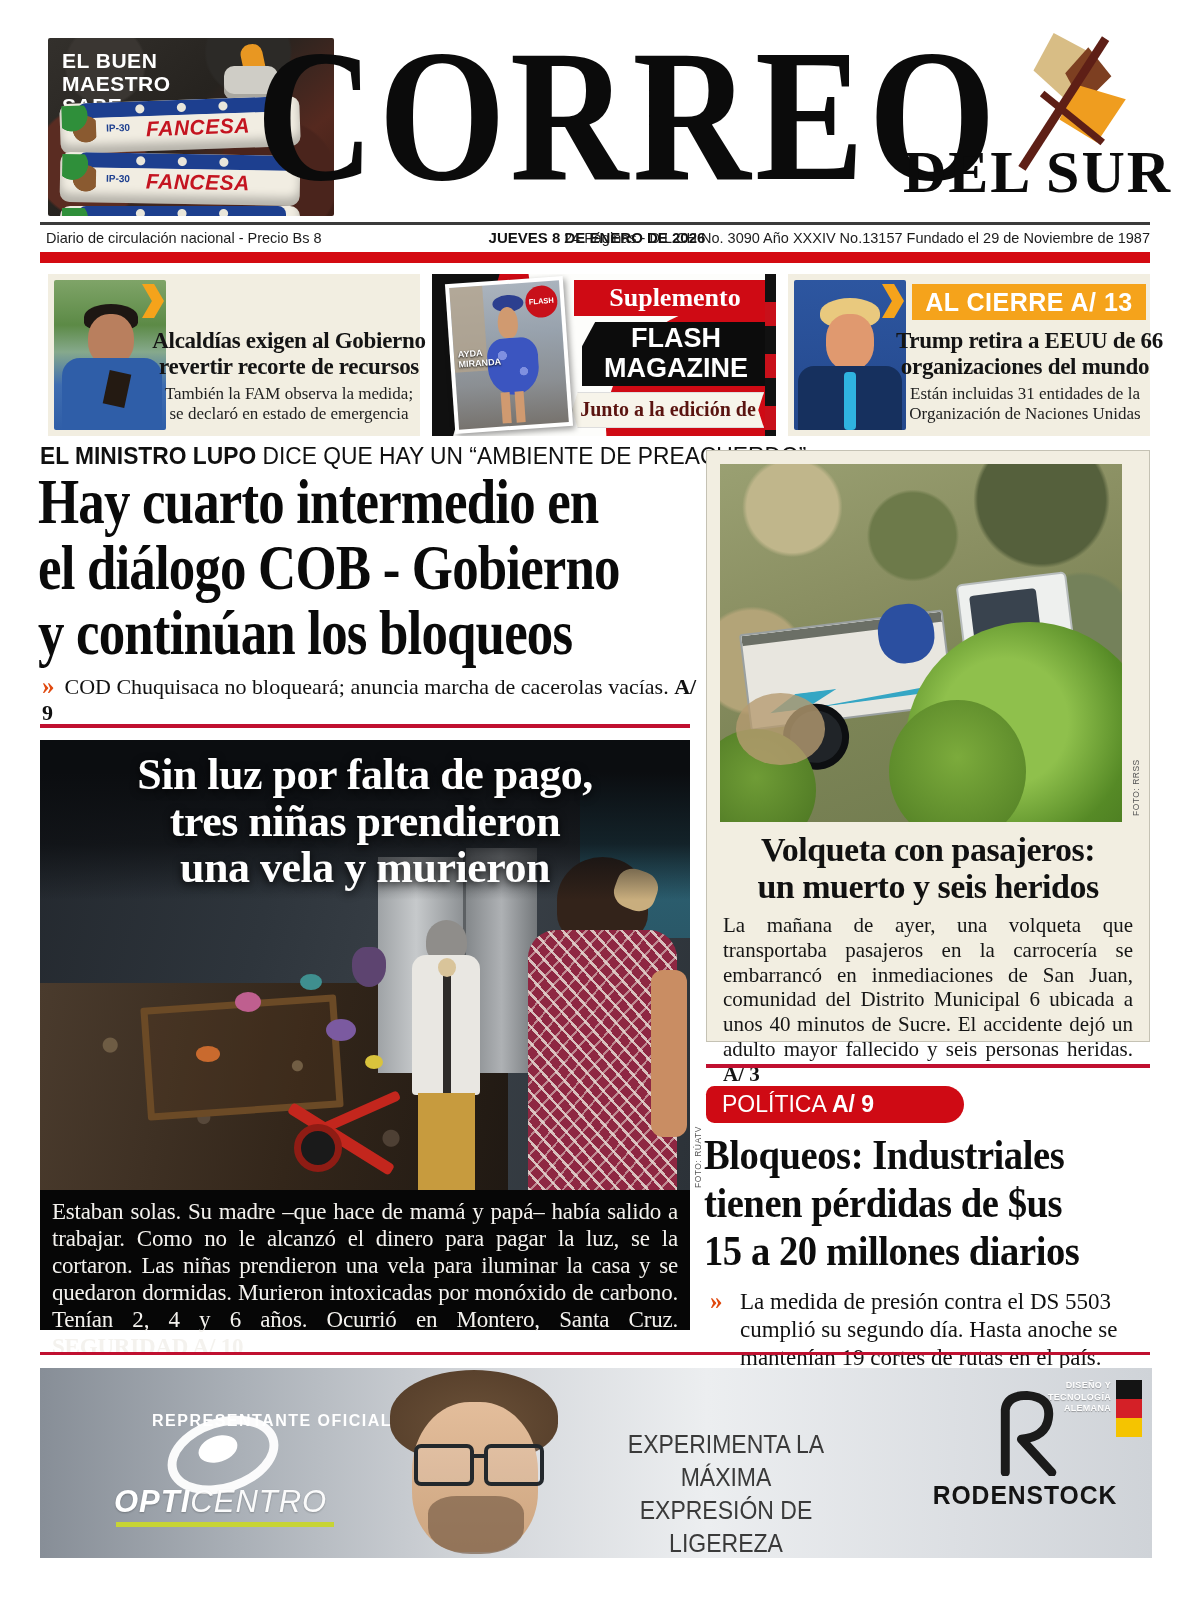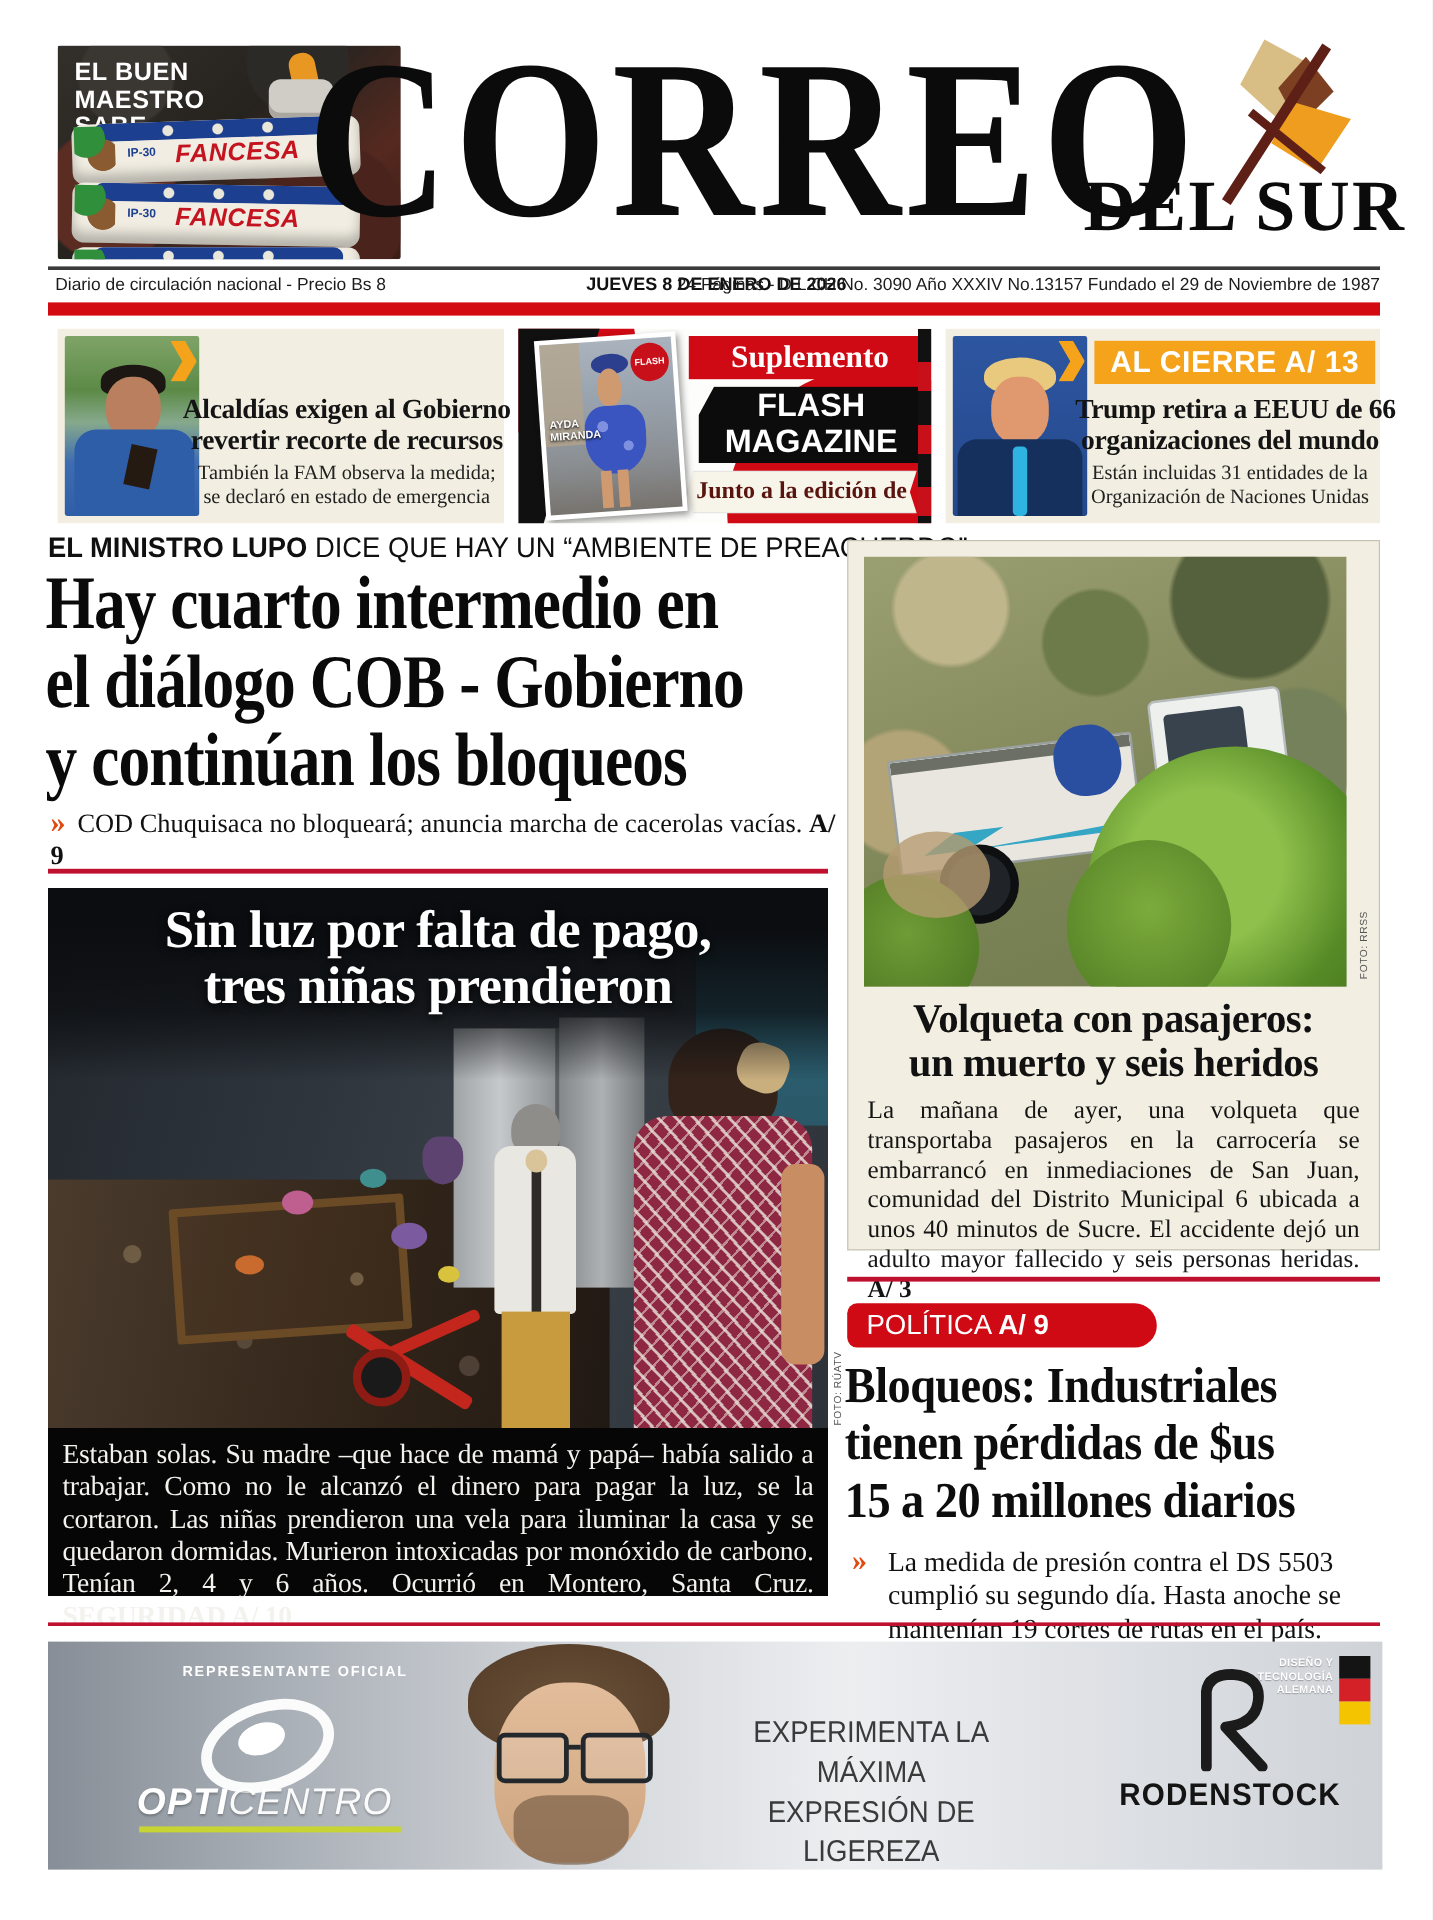--- a/index.html
+++ b/index.html
@@ -187,22 +187,22 @@
   .pol-headline{left:704px;top:1132px;font-weight:bold;font-size:42px;line-height:1.14;color:#0d0d0d;
      letter-spacing:-.5px;transform:scaleX(.92);transform-origin:left top;white-space:nowrap;}
   .pol-bullet{left:710px;top:1288px;width:420px;font-size:23px;line-height:1.22;color:#111;
      padding-left:30px;box-sizing:border-box;}
   .pol-bullet .mark{position:absolute;left:0;top:-2px;color:#e0490f;font-weight:bold;font-size:25px;}
 
   
   .rule-bottom{left:40px;top:1352px;width:1110px;height:3px;background:#c01030;}
   .optic{left:40px;top:1368px;width:1112px;height:190px;overflow:hidden;
      background:linear-gradient(90deg,#878e97 0%,#aab0b7 18%,#d4d7db 40%,#eceef0 60%,#dcdfe3 82%,#cfd3d8 100%);}
-  .optic-rep{position:absolute;left:112px;top:18px;color:#fff;font-family:"Liberation Sans",sans-serif;
-     font-weight:bold;font-size:12px;letter-spacing:1.5px;}
+  .optic-rep{position:absolute;left:112px;top:44px;color:#fff;font-family:"Liberation Sans",sans-serif;
+     font-weight:bold;font-size:16px;letter-spacing:1.5px;}
   .optic-rings{position:absolute;left:126px;top:46px;width:104px;height:68px;}
   .optic-rings .ring{position:absolute;left:0;top:4px;width:96px;height:56px;border:9px solid #fff;border-radius:50%;transform:rotate(-18deg);opacity:.95;}
   .optic-rings .core{position:absolute;left:32px;top:22px;width:40px;height:26px;background:#fff;border-radius:50%;transform:rotate(-18deg);}
   .optic-brand{position:absolute;left:74px;top:116px;font-style:italic;font-family:"Liberation Sans",sans-serif;
      font-size:31px;color:#fff;letter-spacing:1px;text-shadow:0 1px 2px rgba(0,0,0,.25);}
   .optic-brand .strong{font-weight:bold;}
   .optic-brand .light{font-weight:normal;opacity:.95;}
   .optic-underline{position:absolute;left:76px;top:154px;width:218px;height:5px;background:#c7d434;}
   .face-man{position:absolute;left:310px;top:0;width:250px;height:190px;}
   .face-man .hair{position:absolute;left:40px;top:2px;width:168px;height:92px;background:radial-gradient(ellipse at 50% 60%,#6b5138,#523b28);border-radius:50% 50% 42% 42%;}
@@ -378,20 +378,21 @@
       <div class="woman">
         <div class="hair"></div>
           <div class="clip"></div>
           <div class="body"></div>
           <div class="arm"></div>
       </div>
       <div class="fp-top"></div>
       <div class="fire-title">
         <div>Sin luz por falta de pago,</div>
         <div>tres niñas prendieron</div>
+        <div>una vela y murieron</div>
       </div>
     </div>
     <div class="fire-caption">
       <span>Estaban solas. Su madre –que hace de mamá y papá– había salido a trabajar. Como no le alcanzó el dinero para pagar la luz, se la cortaron. Las niñas prendieron una vela para iluminar la casa y se quedaron dormidas. Murieron intoxicadas por monóxido de carbono. Tenían 2, 4 y 6 años. Ocurrió en Montero, Santa Cruz. </span><b>SEGURIDAD A/ 10</b>
     </div>
   </div>
   <div class="abs vcredit" style="left:693px;top:1098px;height:90px;">FOTO: RÚATV</div>
 
   <div class="abs volq">
     <div class="volq-photo">

